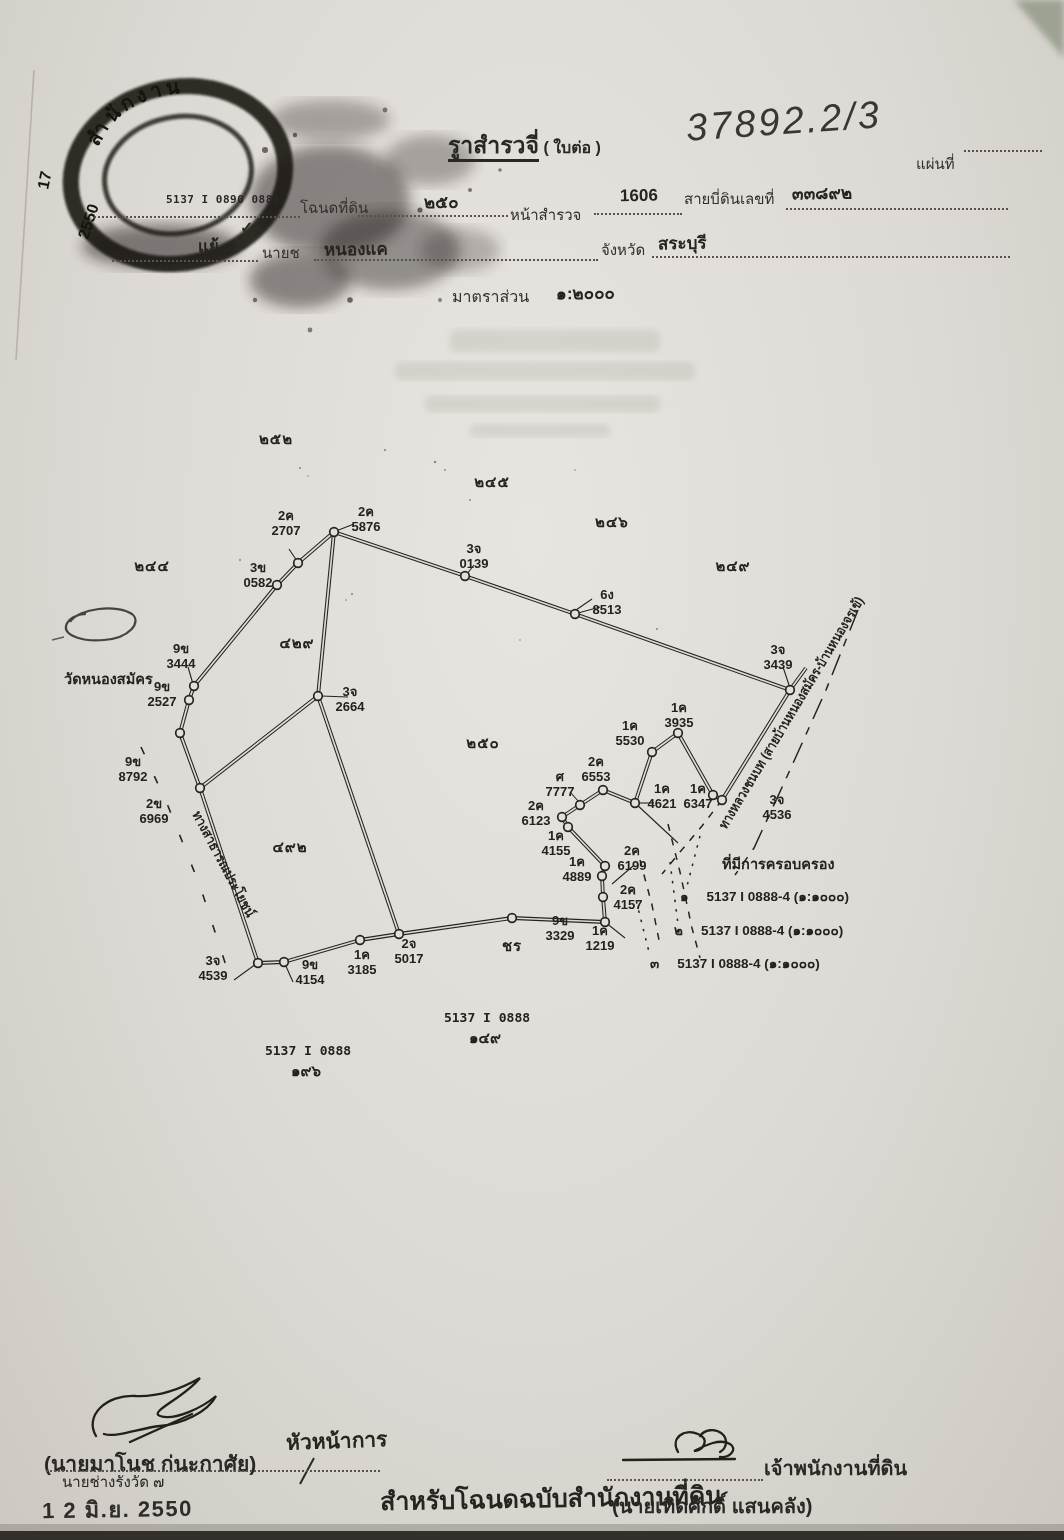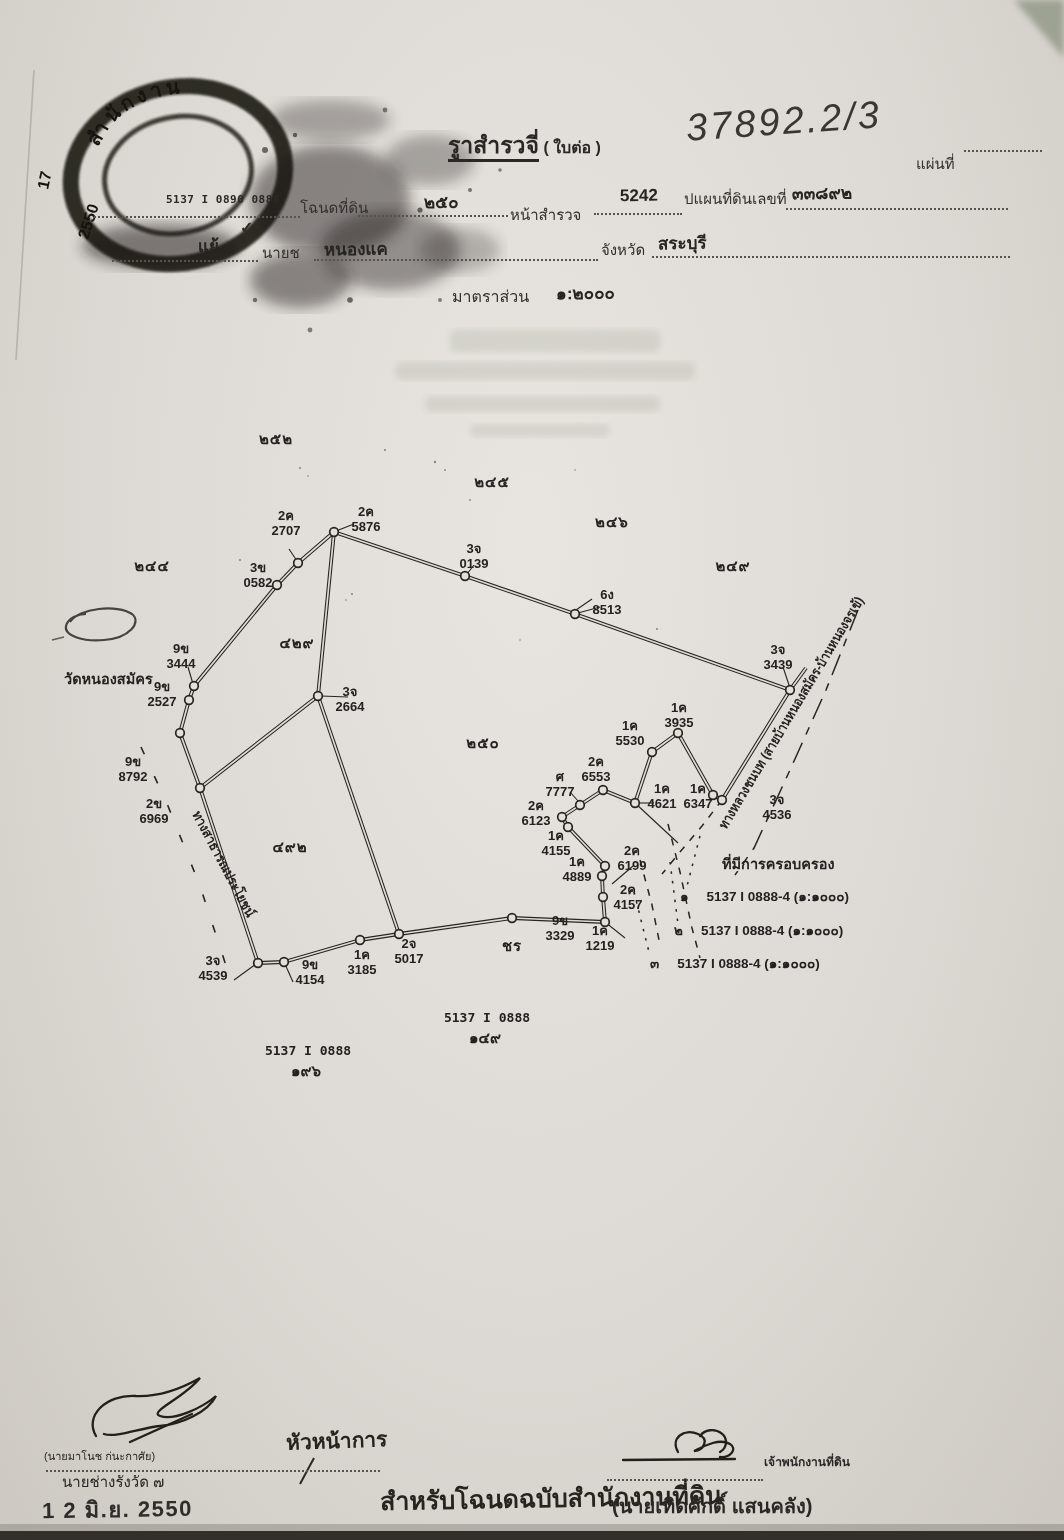--- a/index.html
+++ b/index.html
@@ -11,23 +11,23 @@
   .hw{font-weight:700;color:#26241f;font-size:17px;white-space:nowrap;transform:rotate(-1deg);}
   .hw2{font-weight:600;color:#26241f;white-space:nowrap;}
   .dot{height:0;border-bottom:2px dotted #57534c;}
   .tmain{font-size:23px;font-weight:700;border-bottom:3px solid #2a2826;padding-bottom:1px;}
   .tparen{font-size:16px;font-weight:600;}
   .docnum{font-size:38px;font-weight:500;letter-spacing:3px;color:#3a3733;
     transform:rotate(-4deg);font-style:italic;white-space:nowrap;}
   .code{font-family:"DejaVu Sans Mono",monospace;font-weight:700;font-size:11px;letter-spacing:.5px;}
   .check{font-size:16px;font-weight:700;color:#2c2a27;}
   .datestamp{font-weight:700;font-size:22px;letter-spacing:1.5px;color:#2f2d2b;transform:rotate(-1deg);white-space:nowrap;}
-  .footname{font-weight:400;font-size:11px;white-space:nowrap;}
+  .footname{font-weight:700;font-size:21px;white-space:nowrap;}
   .foottitle{font-weight:400;font-size:15px;white-space:nowrap;}
-  .footprint{font-weight:600;font-size:12px;white-space:nowrap;}
+  .footprint{font-weight:600;font-size:20px;white-space:nowrap;}
   svg{position:absolute;left:0;top:0;}
   
   .lo{fill:none;stroke:#26241f;stroke-width:3.8;stroke-linejoin:round;}
   .li{fill:none;stroke:#dedbd5;stroke-width:1.7;stroke-linejoin:round;}
   .lt{fill:none;stroke:#26241f;stroke-width:1.1;}
   .ld-dashw{fill:none;stroke:#26241f;stroke-width:1.6;stroke-dasharray:8 24;}
   .ld-dashdot{fill:none;stroke:#26241f;stroke-width:1.5;stroke-dasharray:22 9 8 9;}
   .ld-dash2{fill:none;stroke:#26241f;stroke-width:1.5;stroke-dasharray:7 8;}
   .ld-dot{fill:none;stroke:#26241f;stroke-width:1.5;stroke-dasharray:2.5 7;}
   .vx{fill:#e3e0da;stroke:#26241f;stroke-width:1.7;}
@@ -293,22 +293,22 @@
   <div class="abs print" style="left:916px;top:152px">แผ่นที่</div>
   <div class="abs dot" style="left:964px;top:150px;width:78px"></div>
 
   <div class="abs dot" style="left:94px;top:216px;width:206px"></div>
   <div class="abs code" style="left:166px;top:193px">5137 I 0890 0888</div>
   <div class="abs print" style="left:300px;top:196px">โฉนดที่ดิน</div>
   <div class="abs dot" style="left:358px;top:215px;width:150px"></div>
   <div class="abs hw" style="left:424px;top:188px">๒๕๐</div>
   <div class="abs print" style="left:510px;top:203px">หน้าสำรวจ</div>
   <div class="abs dot" style="left:594px;top:213px;width:88px"></div>
-  <div class="abs hw" style="left:620px;top:186px">5242</div>
-  <div class="abs print" style="left:684px;top:187px">ปแผนที่ดินเลขที่</div>
+  <div class="abs hw" style="left:620px;top:186px">1606</div>
+  <div class="abs print" style="left:684px;top:187px">สายบี่ดินเลขที่</div>
   <div class="abs dot" style="left:786px;top:208px;width:222px"></div>
   <div class="abs hw" style="left:792px;top:179px">๓๓๘๙๒</div>
 
   <div class="abs dot" style="left:112px;top:260px;width:146px"></div>
   <div class="abs hw" style="left:198px;top:232px">แย้</div>
   <div class="abs check" style="left:240px;top:218px">✓</div>
   <div class="abs print" style="left:262px;top:241px">นายช</div>
   <div class="abs dot" style="left:314px;top:259px;width:284px"></div>
   <div class="abs hw" style="left:324px;top:235px">หนองแค</div>
   <div class="abs print" style="left:601px;top:238px">จังหวัด</div>

